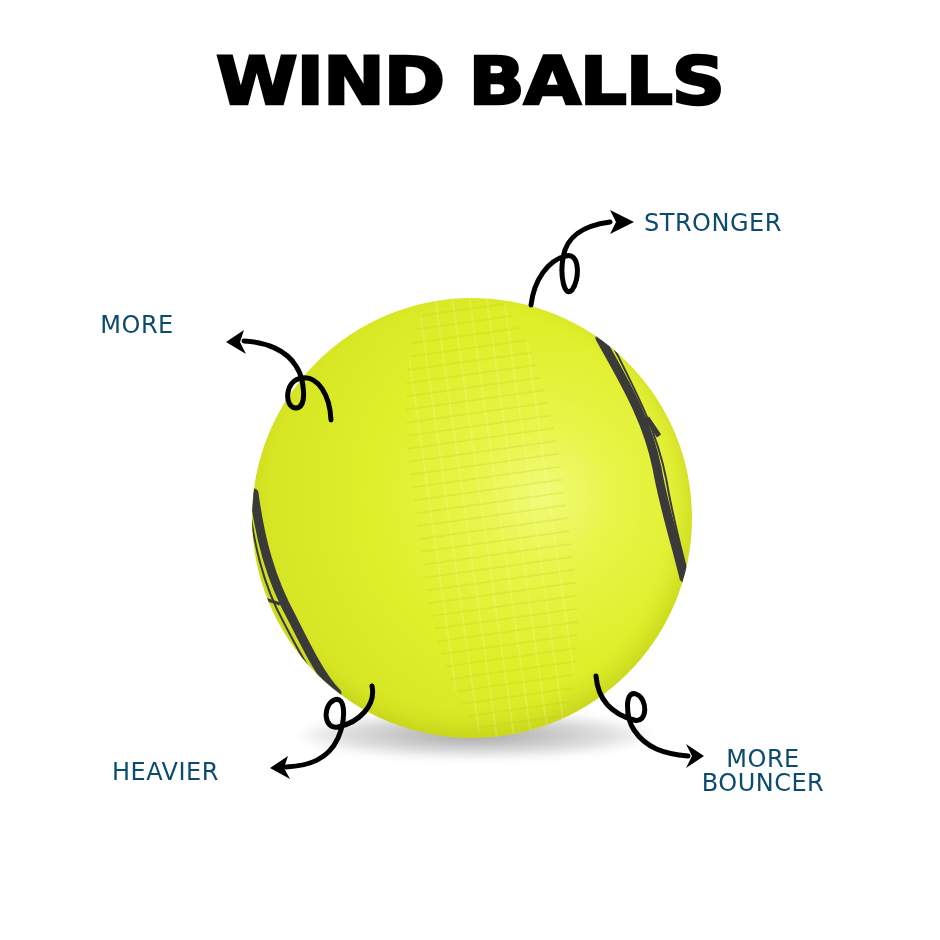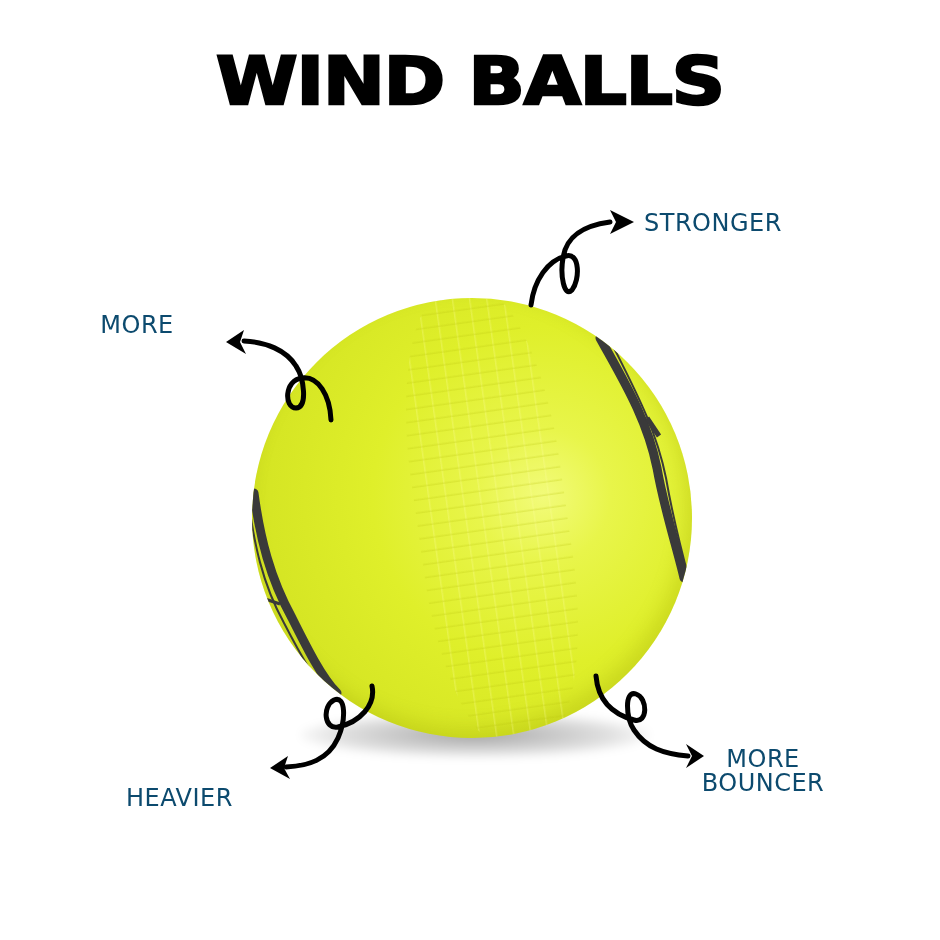--- a/index.html
+++ b/index.html
@@ -31,21 +31,21 @@
       font-weight: normal;
       font-size: 24px;
       line-height: 24px;
       letter-spacing: 0.5px;
       color: #0c4a6e;
       text-align: center;
     }
     .label span { display: block; }
     .lbl-stronger { left: 644px; top: 211px; text-align: left; }
     .lbl-bouncer  { left: 62px;  top: 313px; width: 150px; }
-    .lbl-heavier  { left: 126px; top: 760px; text-align: left; margin-top: 26px; }
+    .lbl-heavier  { left: 112px; top: 760px; text-align: left; }
     .lbl-durable  { left: 692px; top: 747px; width: 142px; }
 
     .ball-shadow {
       position: absolute;
       left: 300px; top: 712px; width: 350px; height: 46px;
       border-radius: 50%;
       background: radial-gradient(ellipse at center, rgba(0,0,0,0.35) 0%, rgba(0,0,0,0.12) 55%, rgba(0,0,0,0) 75%);
       filter: blur(4px);
     }
     .ball {

